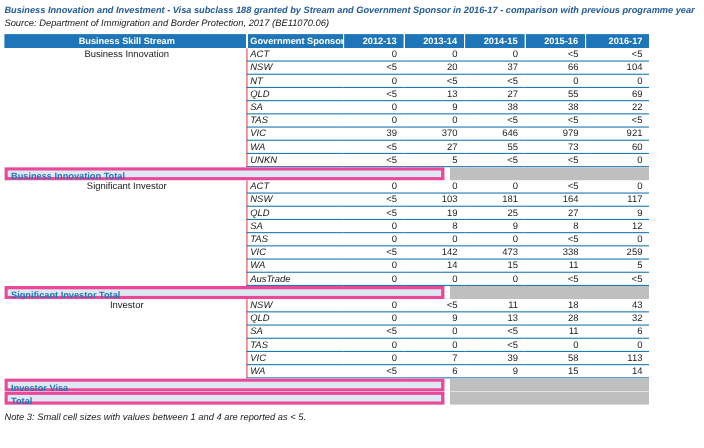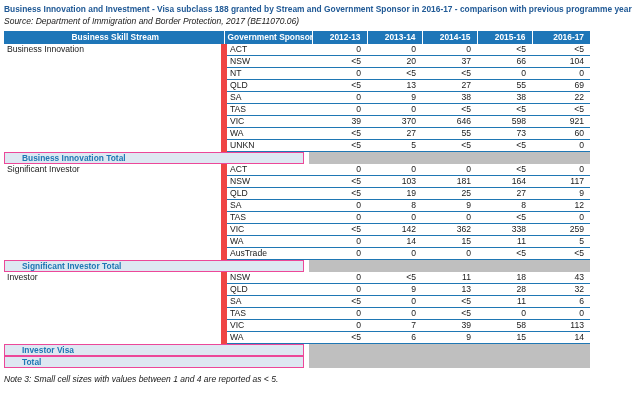--- a/index.html
+++ b/index.html
@@ -7,21 +7,21 @@
   body {
     width: 640px; height: 407px;
     font-family: "Liberation Sans", sans-serif;
     color: #1a1a1a;
     overflow: hidden;
   }
   .page { padding: 4px 4px 0 4px; }
 
   .title {
     font-size: 8.4px; font-weight: bold; color: #215A96;
-    white-space: nowrap; line-height: 11px;
+    white-space: nowrap; line-height: 11px; font-style: italic;
   }
   .source {
     font-size: 8.5px; font-style: italic; color: #1a1a1a;
     line-height: 12px; margin-bottom: 4px;
   }
 
   table.grants-table {
     border-collapse: collapse; table-layout: fixed;
     width: 586px;
   }
@@ -32,38 +32,39 @@
   .grants-table thead tr { height: 13px; }
   .grants-table th {
     background: #1E76B8; color: #ffffff; font-weight: bold; font-size: 8.4px;
     text-align: left;
   }
   .grants-table th.year { text-align: right; padding-right: 6px; }
   .grants-table th + th { border-left: 1px solid rgba(255,255,255,0.45); }
   .grants-table th.stream-h { padding-left: 3px; text-align: center; }
   .grants-table th.sponsor-h { padding-left: 3px; }
 
-  td.stream-cell { padding-left: 3px; vertical-align: top; line-height: 11.5px; }
+  td.stream-cell { padding-left: 3px; vertical-align: top; line-height: 11.5px; text-align: center; }
   td.sponsor-cell {
     padding-left: 3px;
-    border-left: 6px solid #ef4444;
+    border-left: 1px solid #ef4444;
     border-bottom: 1px solid #1F77B4;
+    font-style: italic;
   }
   td.value-cell {
     text-align: right; padding-right: 6px;
     border-bottom: 1px solid #1F77B4;
   }
 
   tr.total-row td { height: 12px; }
   .total-wrap { display: flex; align-items: stretch; height: 12px; }
   .total-label {
-    width: 300px; background: #DEE8F2;
-    border: 1px solid #ec4899;
+    width: 400px; background: #DEE8F2;
+    border: 3px solid #ec4899;
     color: #1F77B4; font-weight: bold; font-size: 8.4px;
-    padding-left: 17px; line-height: 10px;
+    padding-left: 3px; line-height: 10px;
   }
   .total-gray { flex: 1; margin-left: 5px; background: #BFBFBF; }
 
   .notes { margin-top: 5px; }
   .note {
     font-size: 8.5px; font-style: italic; color: #1a1a1a;
     line-height: 13px; white-space: nowrap;
   }
 </style>
 </head>
@@ -142,21 +143,21 @@
           <td class="value-cell">0</td>
           <td class="value-cell">&lt;5</td>
           <td class="value-cell">&lt;5</td>
           <td class="value-cell">&lt;5</td>
         </tr>
         <tr class="data-row">
           <td class="sponsor-cell">VIC</td>
           <td class="value-cell">39</td>
           <td class="value-cell">370</td>
           <td class="value-cell">646</td>
-          <td class="value-cell">598</td>
+          <td class="value-cell">979</td>
           <td class="value-cell">921</td>
         </tr>
         <tr class="data-row">
           <td class="sponsor-cell">WA</td>
           <td class="value-cell">&lt;5</td>
           <td class="value-cell">27</td>
           <td class="value-cell">55</td>
           <td class="value-cell">73</td>
           <td class="value-cell">60</td>
         </tr>
@@ -214,21 +215,21 @@
           <td class="value-cell">0</td>
           <td class="value-cell">0</td>
           <td class="value-cell">0</td>
           <td class="value-cell">&lt;5</td>
           <td class="value-cell">0</td>
         </tr>
         <tr class="data-row">
           <td class="sponsor-cell">VIC</td>
           <td class="value-cell">&lt;5</td>
           <td class="value-cell">142</td>
-          <td class="value-cell">362</td>
+          <td class="value-cell">473</td>
           <td class="value-cell">338</td>
           <td class="value-cell">259</td>
         </tr>
         <tr class="data-row">
           <td class="sponsor-cell">WA</td>
           <td class="value-cell">0</td>
           <td class="value-cell">14</td>
           <td class="value-cell">15</td>
           <td class="value-cell">11</td>
           <td class="value-cell">5</td>

